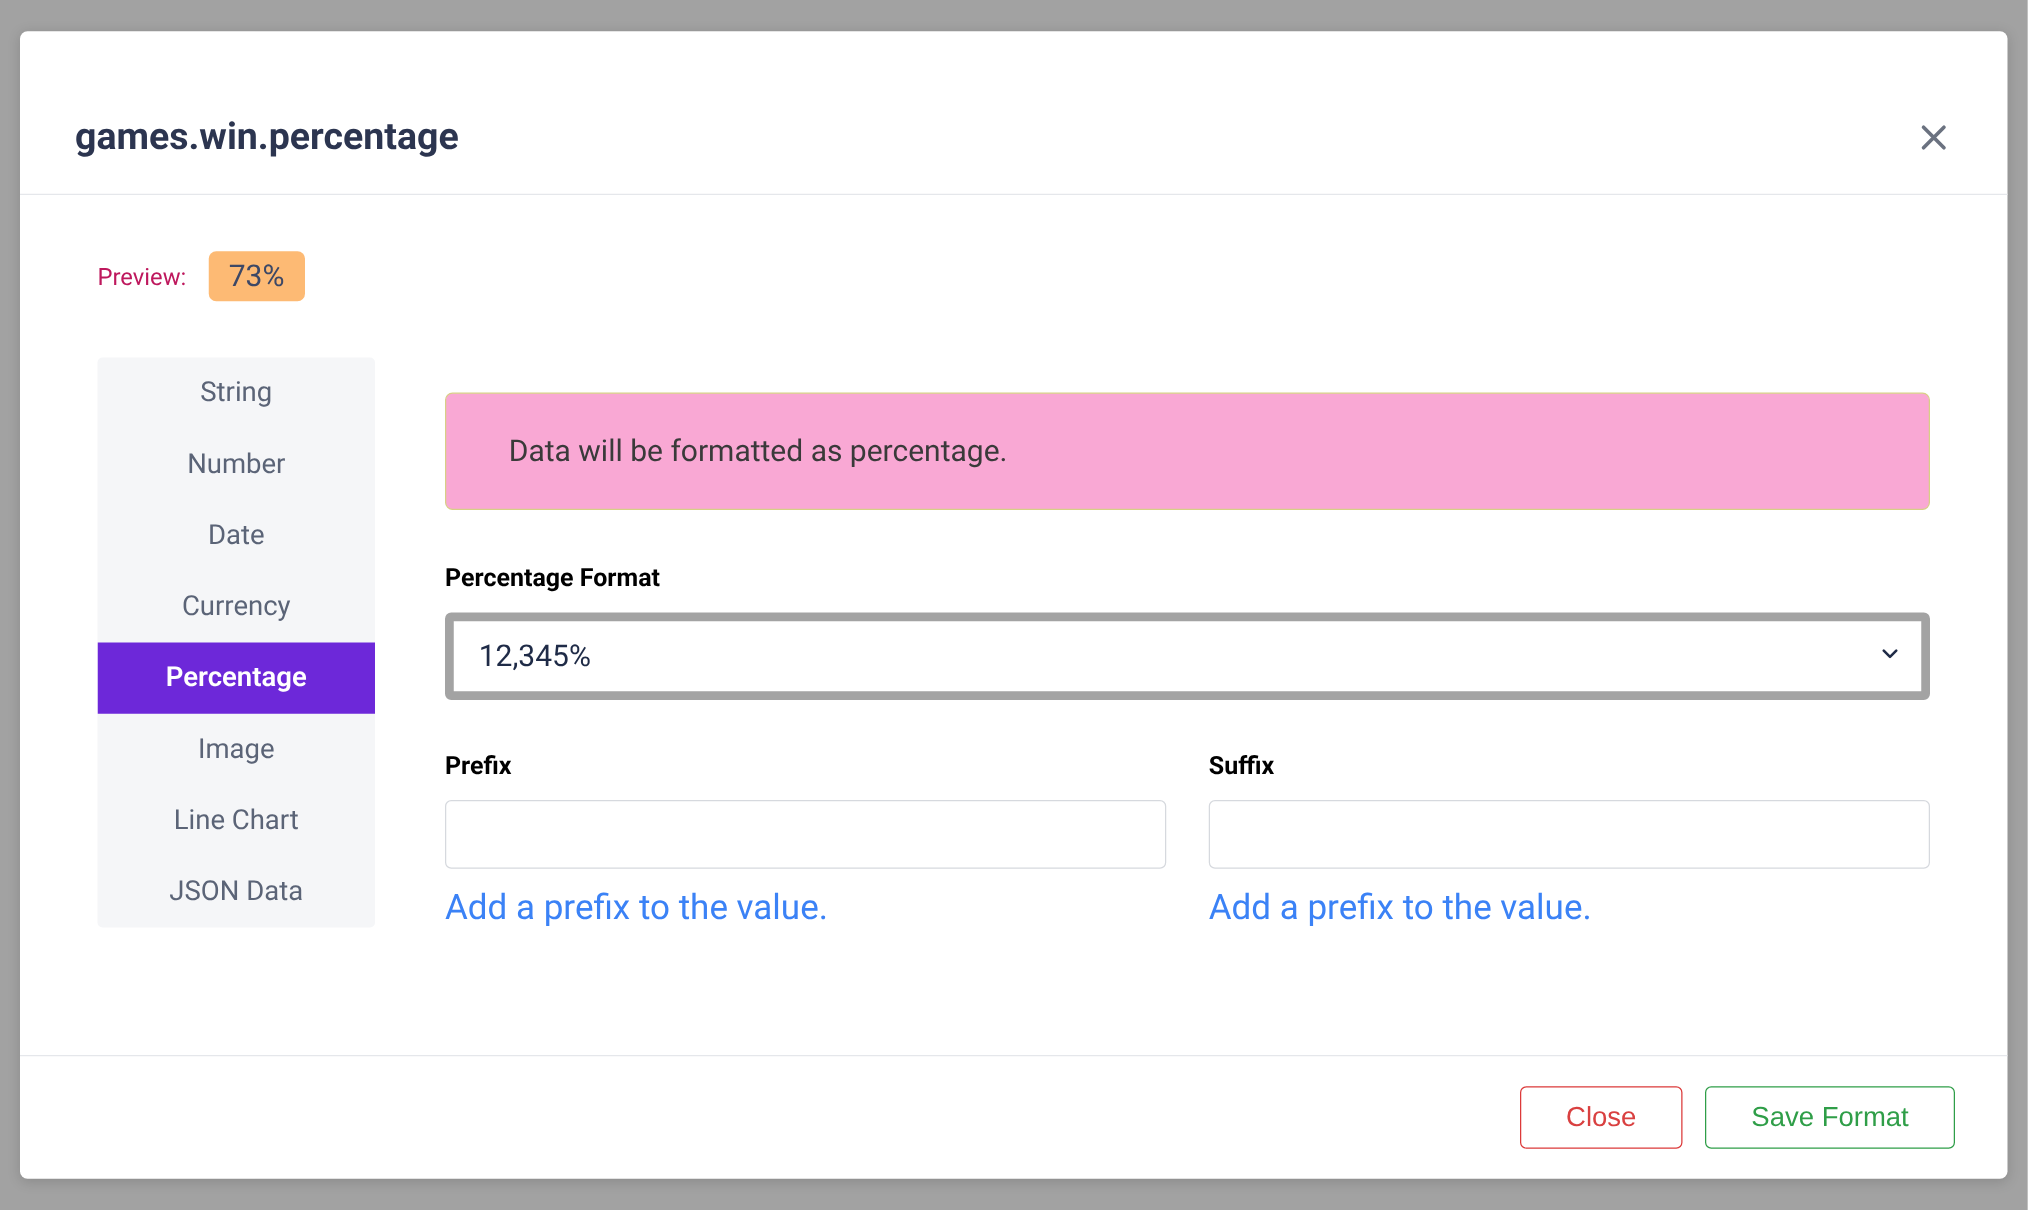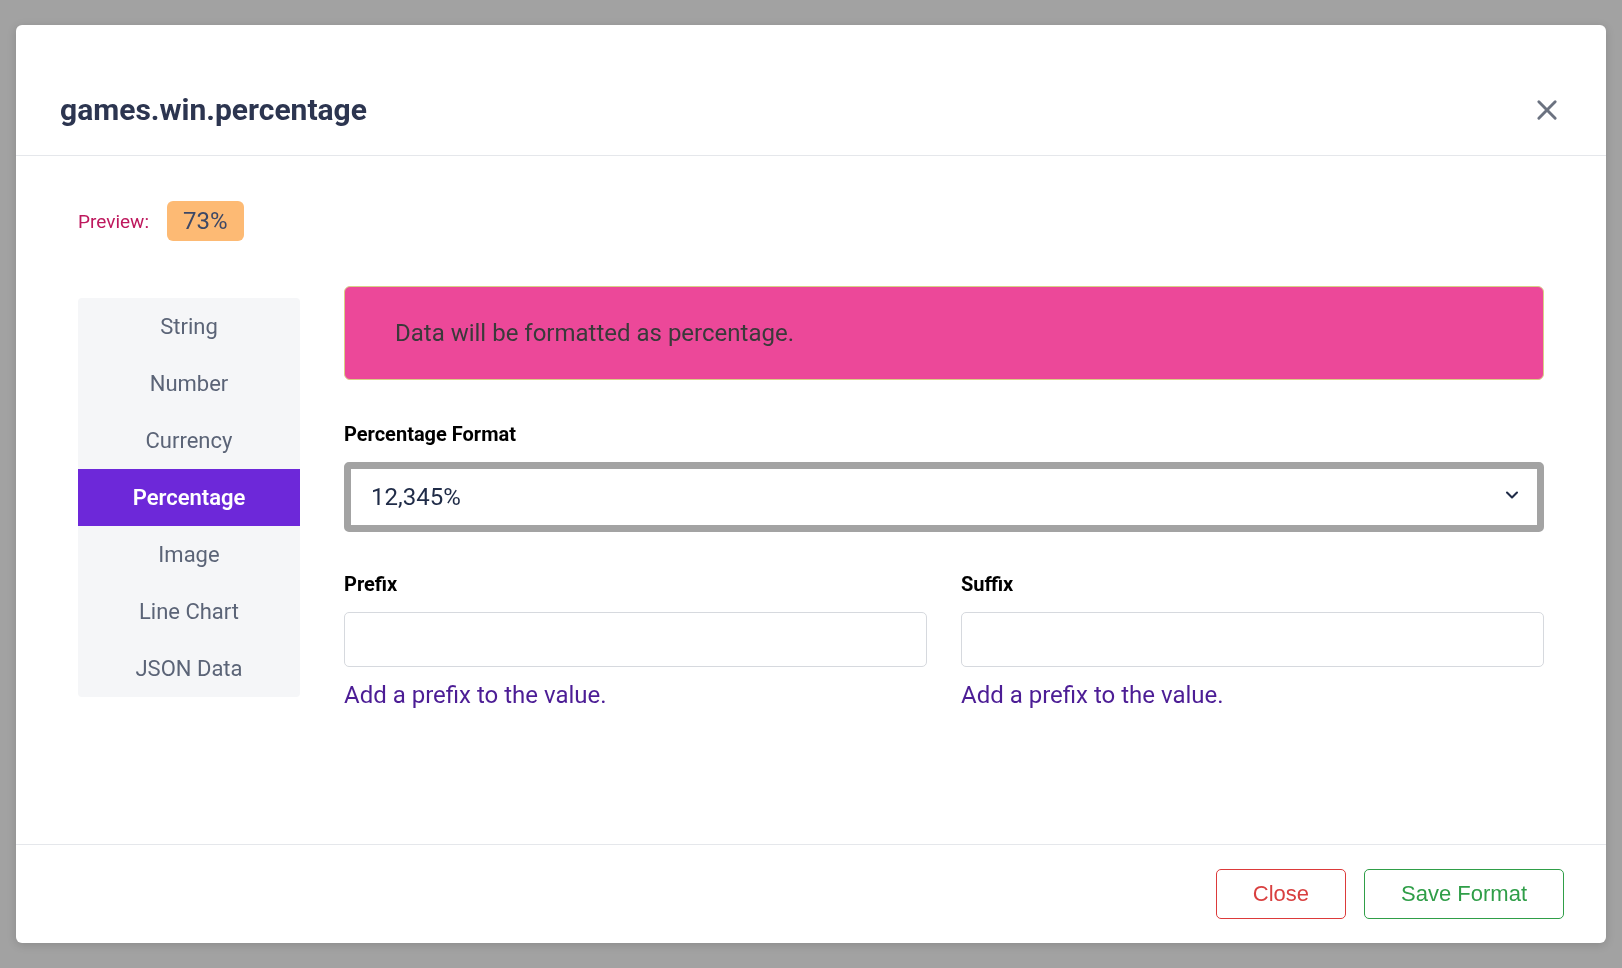--- a/index.html
+++ b/index.html
@@ -78,22 +78,22 @@
     }
     .preview-badge {
       background: #fdba74;
       color: #3d4866;
       padding: 6px 16px;
       border-radius: 6px;
       font-size: 24px;
     }
     .content-row {
       display: flex;
-      gap: 44px;
-      align-items: center;
+      gap: 56px;
+      align-items: flex-end;
     }
     .format-sidebar {
       width: 222px;
       background: #f5f6f8;
       border-radius: 4px;
       overflow: hidden;
       flex-shrink: 0;
     }
     .format-item {
       padding: 16px 0;
@@ -104,21 +104,21 @@
     }
     .format-item.active {
       background: #6d28d9;
       color: #ffffff;
       font-weight: 600;
     }
     .format-main {
       flex: 1;
     }
     .info-banner {
-      background: #ec4899;
+      background: #f9a8d4;
       border: 1px solid #d8cf86;
       border-radius: 6px;
       padding: 32px 50px;
       font-size: 24px;
       color: #3a3a3a;
       margin-bottom: 42px;
     }
     .section-label {
       font-size: 20px;
       font-weight: 700;
@@ -165,22 +165,22 @@
       width: 100%;
       border: 1px solid #d6d9de;
       border-radius: 5px;
       padding: 14px 18px;
       font-size: 22px;
       color: #1f2b47;
       background: #ffffff;
       height: 55px;
     }
     .helper-text {
-      font-size: 24px;
-      color: #4c1d95;
+      font-size: 28px;
+      color: #3b82f6;
       margin-top: 14px;
     }
     .modal-footer {
       border-top: 1px solid #e5e7eb;
       padding: 24px 42px;
       display: flex;
       justify-content: flex-end;
       gap: 18px;
     }
     .btn {
@@ -221,20 +221,21 @@
     <div class="preview-row">
       <span class="preview-label">Preview:</span>
       <span class="preview-badge">73%</span>
     </div>
 
     <div class="content-row">
 
       <div class="format-sidebar">
         <div class="format-item">String</div>
         <div class="format-item">Number</div>
+        <div class="format-item">Date</div>
         <div class="format-item">Currency</div>
         <div class="format-item active">Percentage</div>
         <div class="format-item">Image</div>
         <div class="format-item">Line Chart</div>
         <div class="format-item">JSON Data</div>
       </div>
 
       <div class="format-main">
 
         <div class="info-banner">Data will be formatted as percentage.</div>

